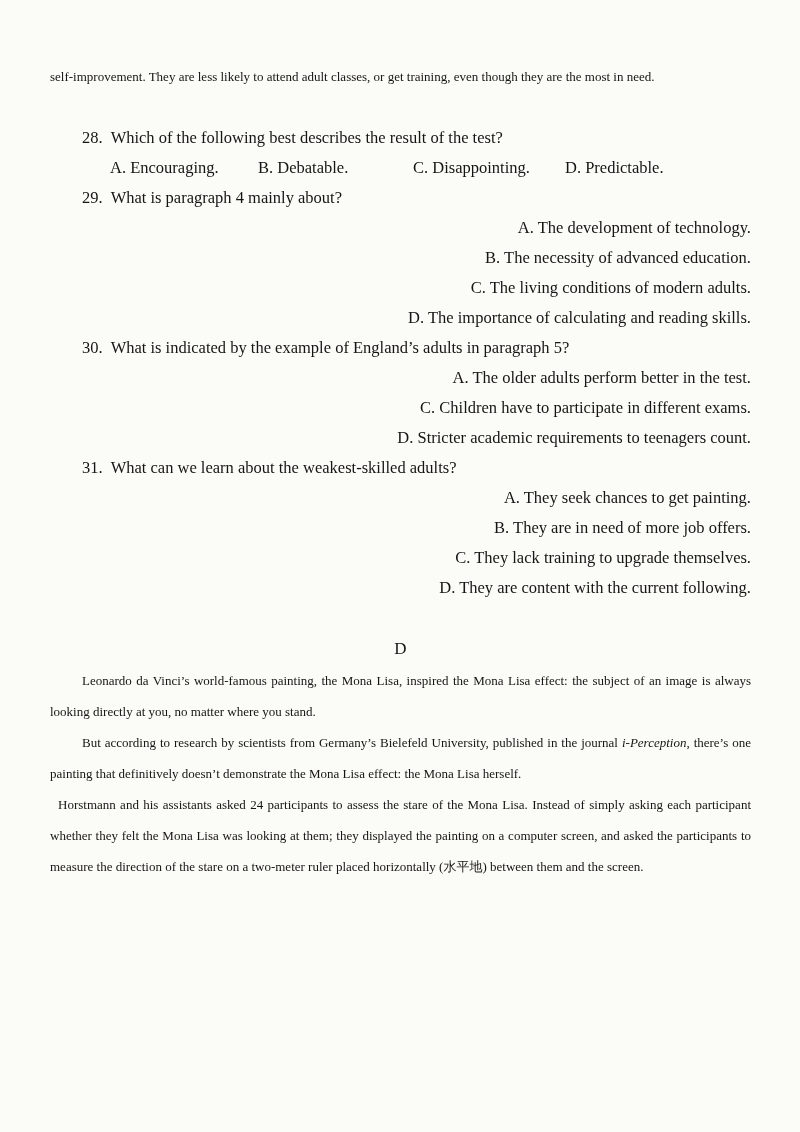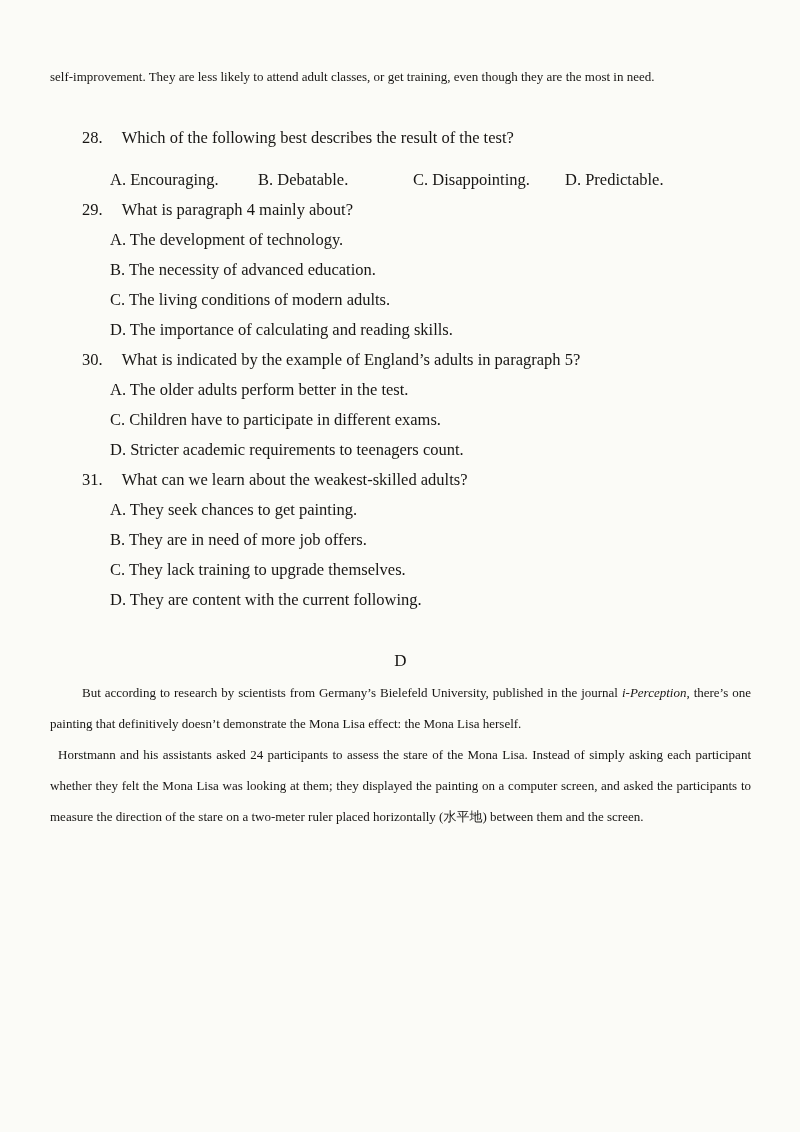--- a/index.html
+++ b/index.html
@@ -24,33 +24,34 @@
     line-height: 30px;
     text-align: justify;
   }
   .questions { margin-top: 31px; }
   .q-stem {
     font-size: 16.5px;
     line-height: 30px;
     padding-left: 32px;
     white-space: nowrap;
   }
-  .q-num { margin-right: 19px; }
+  .q-num { margin-right: 8px; }
   .q-option {
     font-size: 16.5px;
     line-height: 30px;
     padding-left: 60px;
+    text-align: right;
   }
   .options-row {
     font-size: 16.5px;
     line-height: 30px;
     padding-left: 60px;
     white-space: nowrap;
   }
-  .options-row .opt { display: inline-block; margin-top: 12px; }
+  .options-row .opt { display: inline-block; }
   .opt-a { width: 148px; }
   .opt-b { width: 155px; }
   .opt-c { width: 152px; }
   .section-label {
     font-size: 17px;
     font-weight: 400;
     line-height: 30px;
     text-align: center;
     margin-top: 31px;
   }
@@ -96,17 +97,18 @@
       <p class="q-option">B. They are in need of more job offers.</p>
       <p class="q-option">C. They lack training to upgrade themselves.</p>
       <p class="q-option">D. They are content with the current following.</p>
     </div>
 
   </div>
 
   <h3 class="section-label">D</h3>
 
   <div class="passage">
+    <p class="para indent-lg">Leonardo da Vinci’s world-famous painting, the Mona Lisa, inspired the Mona Lisa effect: the subject of an image is always looking directly at you, no matter where you stand.</p>
     <p class="para indent-lg"><span>But according to research by scientists from Germany’s Bielefeld University, published in the journal </span><i>i-Perception</i><span>, there’s one painting that definitively doesn’t demonstrate the Mona Lisa effect: the Mona Lisa herself.</span></p>
     <p class="para indent-sm">Horstmann and his assistants asked 24 participants to assess the stare of the Mona Lisa. Instead of simply asking each participant whether they felt the Mona Lisa was looking at them; they displayed the painting on a computer screen, and asked the participants to measure the direction of the stare on a two-meter ruler placed horizontally (水平地) between them and the screen.</p>
   </div>
 
 </div>
 
 </body></html>

